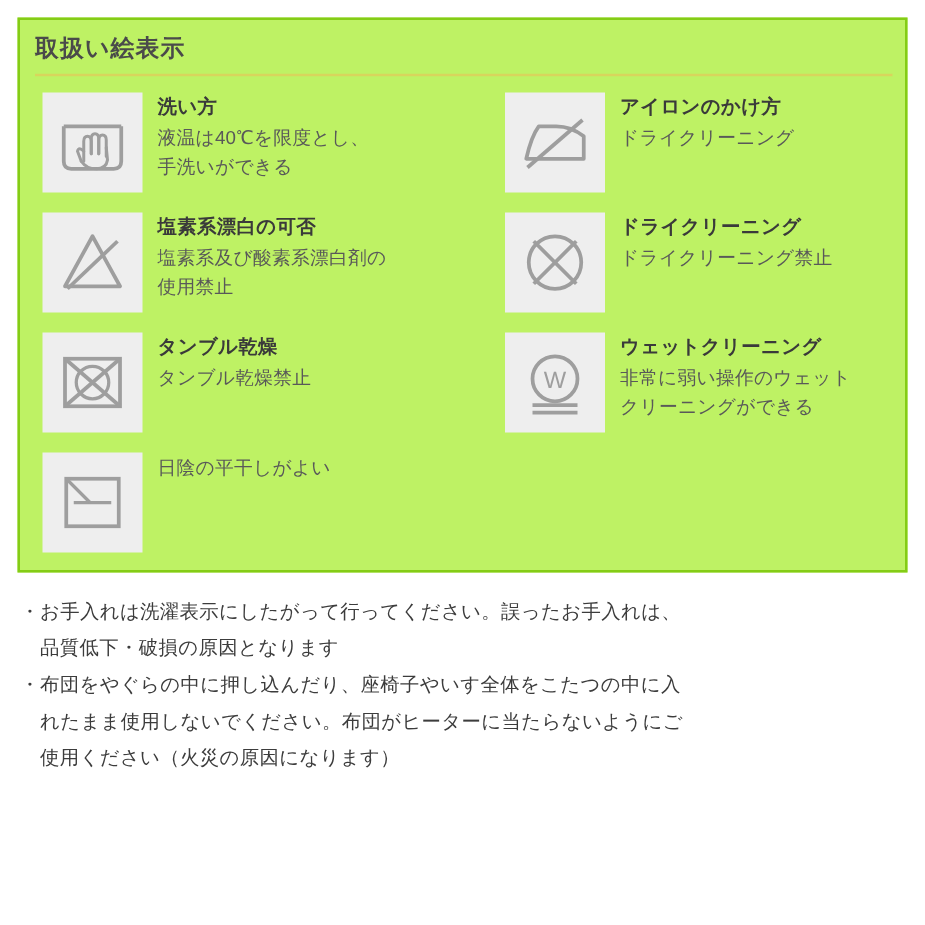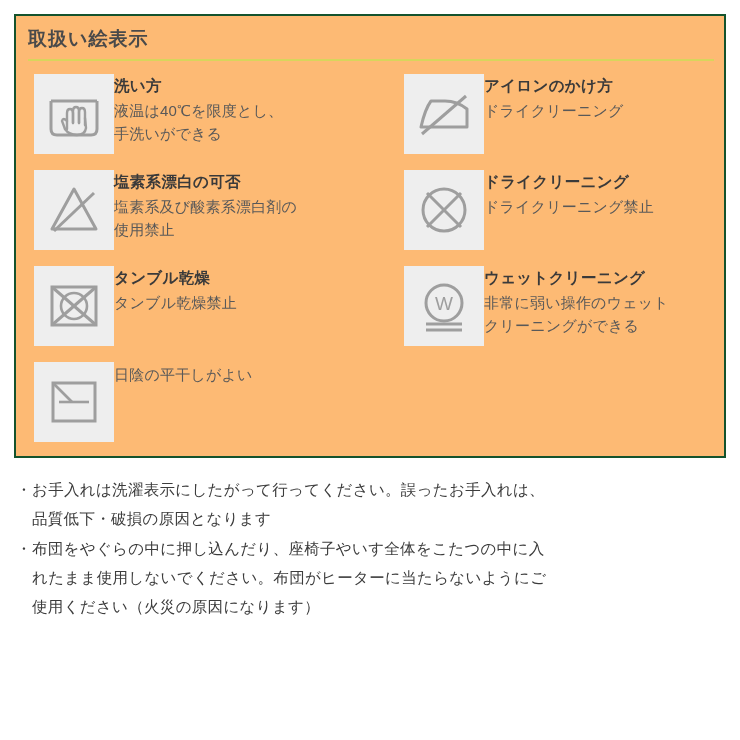--- a/index.html
+++ b/index.html
@@ -22,23 +22,23 @@
     box-sizing: border-box;
   }
 
   
   .care-panel {
     position: absolute;
     left: 14px;
     top: 14px;
     width: 712px;
     height: 444px;
-    border: 2px solid #14532d;
-    box-sizing: border-box;
-    background: #fdba74;
+    border: 2px solid #84cc16;
+    box-sizing: border-box;
+    background: #bef264;
   }
 
   .panel-title {
     position: absolute;
     left: 12px;
     top: 10px;
     font-size: 19px;
     font-weight: bold;
     letter-spacing: 1px;
     color: #4a4a4a;
@@ -82,20 +82,21 @@
     height: 80px;
     min-width: 80px;
     background: #eeeeee;
     display: flex;
     align-items: center;
     justify-content: center;
     box-sizing: border-box;
   }
 
   .care-text {
+    padding-left: 12px;
     padding-top: 2px;
   }
 
   .care-name {
     font-size: 15.5px;
     font-weight: bold;
     color: #3a3a3a;
     line-height: 1.3;
     letter-spacing: 0.3px;
     margin-bottom: 4px;

